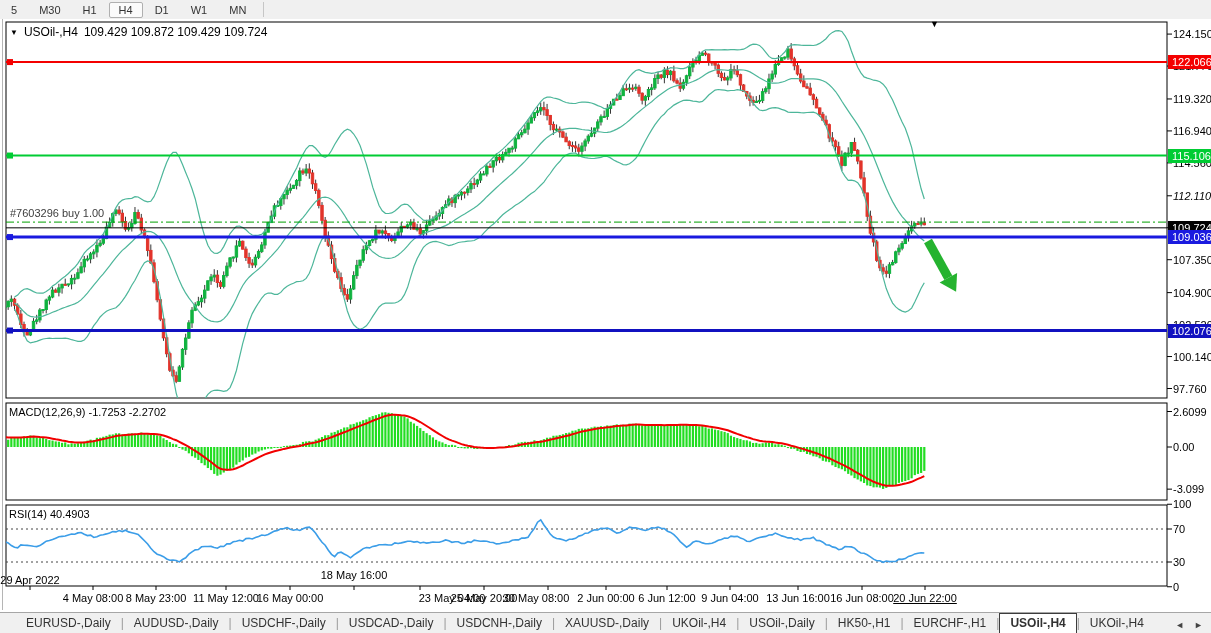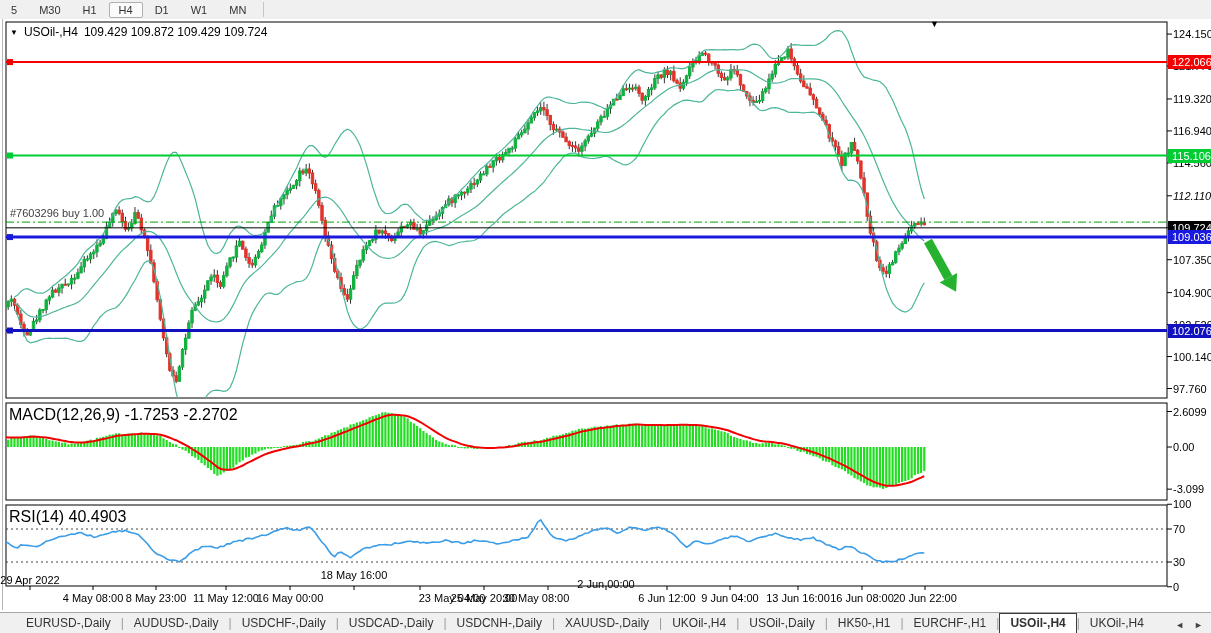--- a/index.html
+++ b/index.html
@@ -6,21 +6,21 @@
   #app{position:relative;width:1211px;height:633px;background:#fff;overflow:hidden;}
   
   #toolbar{position:absolute;left:0;top:0;width:1211px;height:19px;background:#f0f0f0;
     border-bottom:1px solid #d9d9d9;display:flex;align-items:center;font-size:11px;color:#333;}
   .tfbtn{padding:1px 9px;margin:0 1px;border:1px solid transparent;border-radius:2px;cursor:default;}
   .tfbtn.active{background:#fbfbfb;border-color:#b0b0b0;}
   .tbsep{width:1px;height:15px;background:#c6c6c6;margin:0 6px;}
   
   #chartwin{position:absolute;left:0;top:19px;width:1211px;height:593px;background:#fff;}
   svg{position:absolute;left:0;top:0;}
-  .lbl{position:absolute;font-size:16px;color:#000;white-space:nowrap;}
+  .lbl{position:absolute;font-size:11px;color:#000;white-space:nowrap;}
   #title{position:absolute;left:10px;top:6px;font-size:12px;color:#000;display:flex;gap:6px;align-items:center;}
   #title .tri{font-size:8px;color:#000;}
   .axis-tick-lbl{position:absolute;left:1173px;font-size:11px;color:#000;white-space:nowrap;}
   .badge{position:absolute;left:1168px;width:42px;font-size:11px;color:#fff;padding:1px 0 1px 4px;line-height:12px;}
   .datelbl{position:absolute;font-size:11px;color:#000;transform:translateX(-50%);white-space:nowrap;}
   #orderlbl{position:absolute;font-size:11px;color:#3d3d3d;}
   #scrollmark{position:absolute;font-size:9px;color:#000;}
   
   #tabbar{position:absolute;left:0;top:612px;width:1211px;height:21px;background:#f0f0f0;
     border-top:1px solid #a6a6a6;display:flex;align-items:flex-end;font-size:12px;color:#333;padding-left:16px;box-sizing:border-box;}
@@ -1036,26 +1036,26 @@
     <div id="date-labels">
         <div class="datelbl" style="left: 30px; top: 555px;">29 Apr 2022</div>
         <div class="datelbl" style="left: 93px; top: 573px;">4 May 08:00</div>
         <div class="datelbl" style="left: 156px; top: 573px; text-align: center;">8 May 23:00</div>
         <div class="datelbl" style="left: 226px; top: 573px;">11 May 12:00</div>
         <div class="datelbl" style="left: 290px; top: 573px;">16 May 00:00</div>
         <div class="datelbl" style="left: 354px; top: 550px;">18 May 16:00</div>
         <div class="datelbl" style="left: 420px; top: 573px; margin-left: 32px;">23 May 04:00</div>
         <div class="datelbl" style="left: 484px; top: 573px;">25 May 20:00</div>
         <div class="datelbl" style="left: 536px; top: 573px;">30 May 08:00</div>
-        <div class="datelbl" style="left: 606px; top: 559px;">2 Jun 00:00</div>
+        <div class="datelbl" style="left: 606px; top: 573px;">2 Jun 00:00</div>
         <div class="datelbl" style="left: 667px; top: 573px;">6 Jun 12:00</div>
         <div class="datelbl" style="left: 730px; top: 573px;">9 Jun 04:00</div>
         <div class="datelbl" style="left: 798px; top: 573px;">13 Jun 16:00</div>
         <div class="datelbl" style="left: 862px; top: 573px;">16 Jun 08:00</div>
-        <div class="datelbl" style="left: 925px; top: 573px;">20 Jun 22:00</div>
+        <div class="datelbl" style="left: 925px; top: 573px; text-decoration: underline;">20 Jun 22:00</div>
       </div>
   </div>
 
   <div id="tabbar">
       <div class="tab">EURUSD-,Daily</div>
       <span class="tabsep">|</span>
       <div class="tab">AUDUSD-,Daily</div>
       <span class="tabsep">|</span>
       <div class="tab">USDCHF-,Daily</div>
       <span class="tabsep">|</span>

